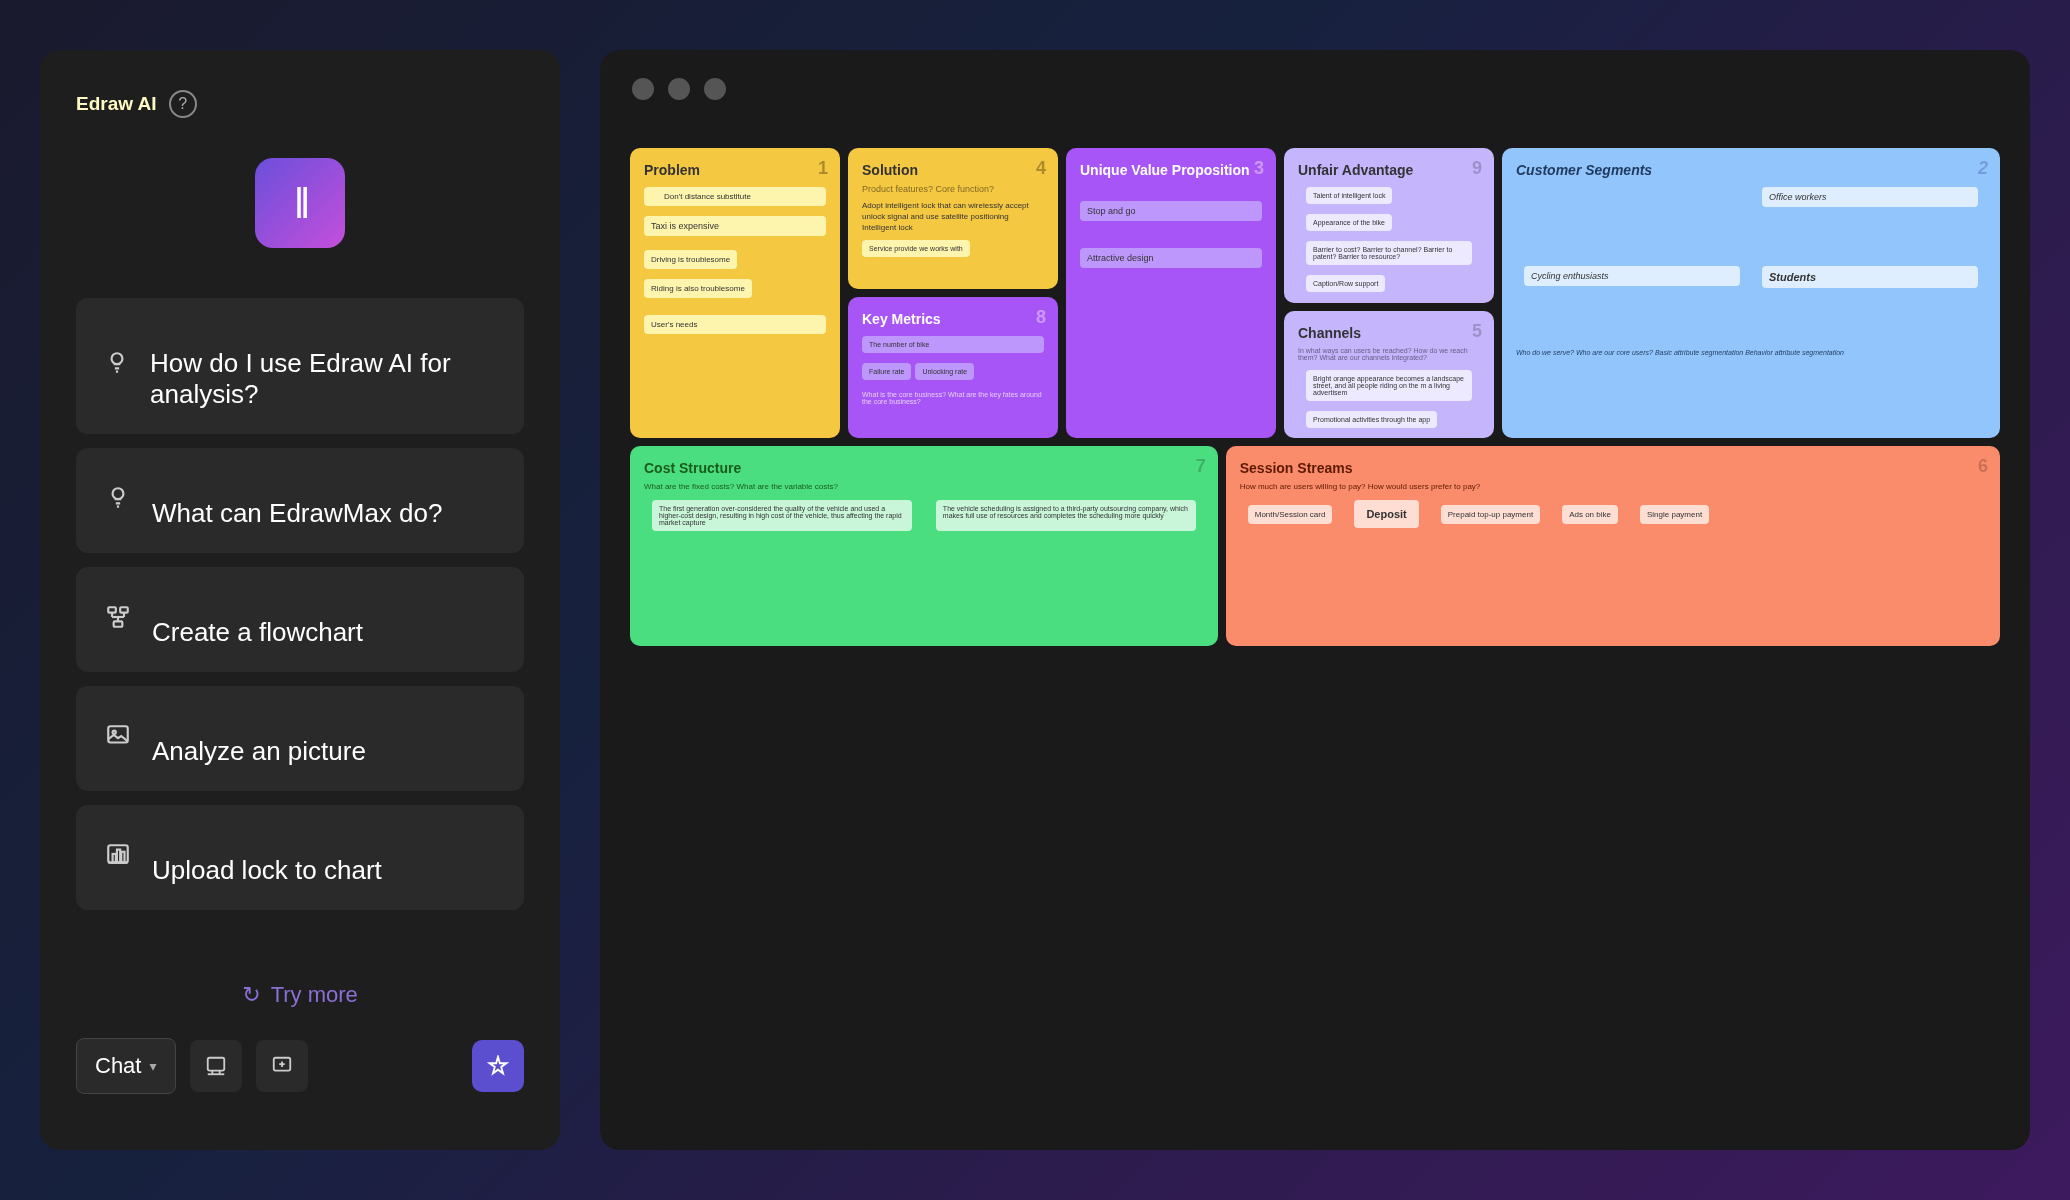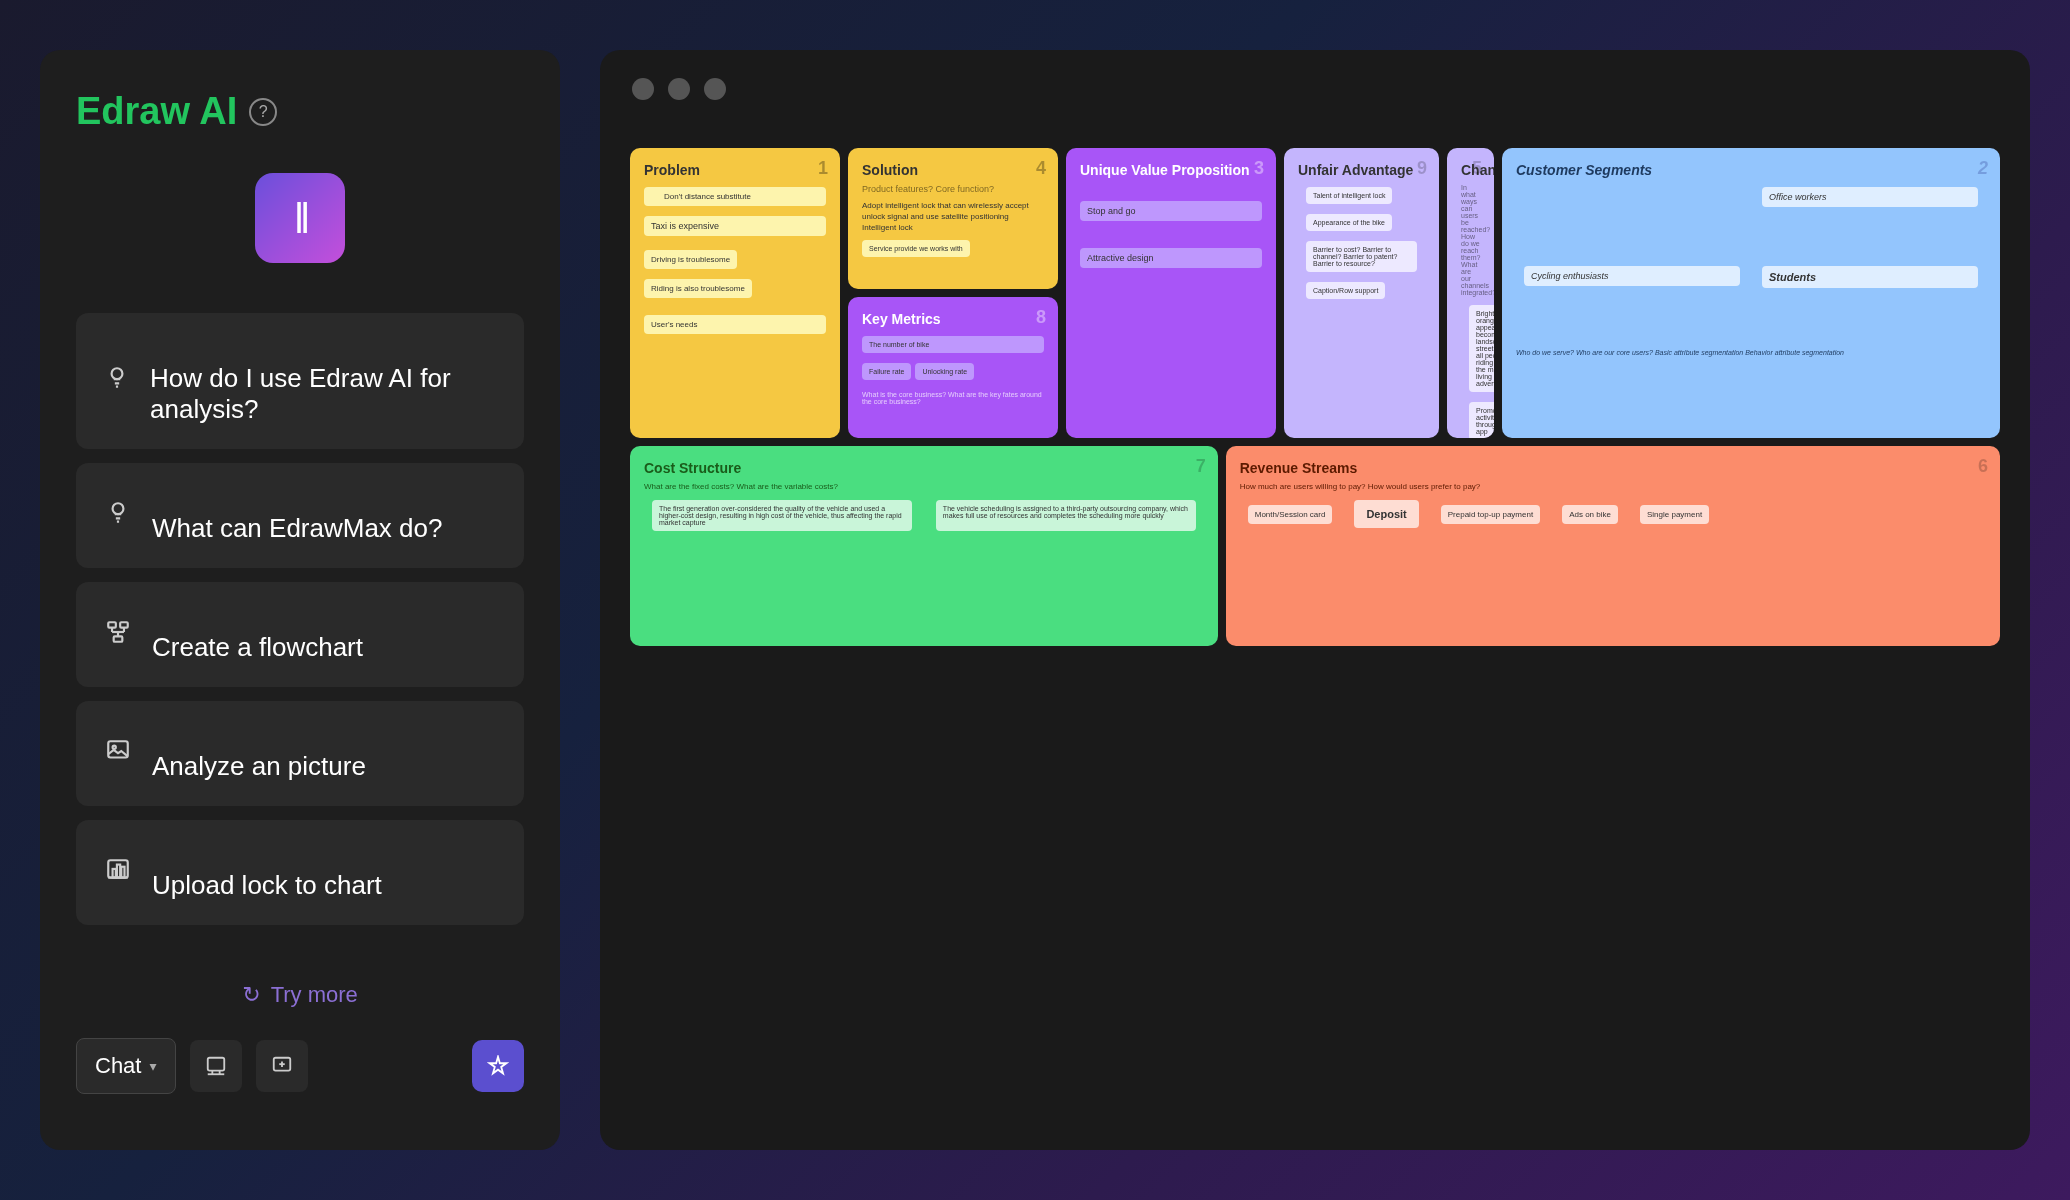--- a/index.html
+++ b/index.html
@@ -30,23 +30,23 @@
     }
 
     .panel-header {
       display: flex;
       align-items: center;
       gap: 12px;
       margin-bottom: 40px;
     }
 
     .panel-title {
-      font-size: 38px;
+      font-size: 19px;
       font-weight: 600;
-      color: #22c55e;
+      color: #fef9c3;
     }
 
     .help-icon {
       width: 28px;
       height: 28px;
       border-radius: 50%;
       border: 2px solid #888;
       display: flex;
       align-items: center;
       justify-content: center;
@@ -342,21 +342,21 @@
       gap: 8px;
       width: 210px;
       min-width: 210px;
     }
 
     .row1-middle .solution-top { flex: 1; }
     .row1-middle .metrics-card { flex: 1; }
 
     .row1-right-middle {
       display: flex;
-      flex-direction: row;
+      flex-direction: column;
       gap: 8px;
       width: 210px;
       min-width: 210px;
     }
 
     .row1-right-middle .unfair-top { flex: 0 0 160px; }
     .row1-right-middle .channels-card { flex: 1; }
   </style>
 </head>
 <body>
@@ -569,21 +569,21 @@
           <div class="card-title" style="color:#1a5c1a;">Cost Structure</div>
           <div class="card-number" style="color:rgba(0,0,0,0.2);">7</div>
           <div class="card-subtitle" style="color:#1a5c1a;font-size:8px;">What are the fixed costs? What are the variable costs?</div>
           <div style="display:flex;gap:8px;">
             <span class="sticky-white" style="font-size:7px;flex:1;">The first generation over-considered the quality of the vehicle and used a higher-cost design, resulting in high cost of the vehicle, thus affecting the rapid market capture</span>
             <span class="sticky-white" style="font-size:7px;flex:1;">The vehicle scheduling is assigned to a third-party outsourcing company, which makes full use of resources and completes the scheduling more quickly</span>
           </div>
         </div>
 
         <div class="canvas-card card-salmon" style="flex:2;">
-          <div class="card-title" style="color:#5c1a00;">Revenue Streams</div>
+          <div class="card-title" style="color:#5c1a00;">Session Streams</div>
           <div class="card-number" style="color:rgba(0,0,0,0.2);">6</div>
           <div class="card-subtitle" style="color:#5c1a00;font-size:8px;">How much are users willing to pay? How would users prefer to pay?</div>
           <div style="display:flex;gap:6px;flex-wrap:wrap;align-items:center;">
             <span class="sticky-white" style="font-size:8px;">Month/Session card</span>
             <span class="sticky-white" style="font-size:11px;font-weight:bold;padding:8px 12px;">Deposit</span>
             <span class="sticky-white" style="font-size:8px;">Prepaid top-up payment</span>
             <span class="sticky-white" style="font-size:8px;">Ads on bike</span>
             <span class="sticky-white" style="font-size:8px;">Single payment</span>
           </div>
         </div>

